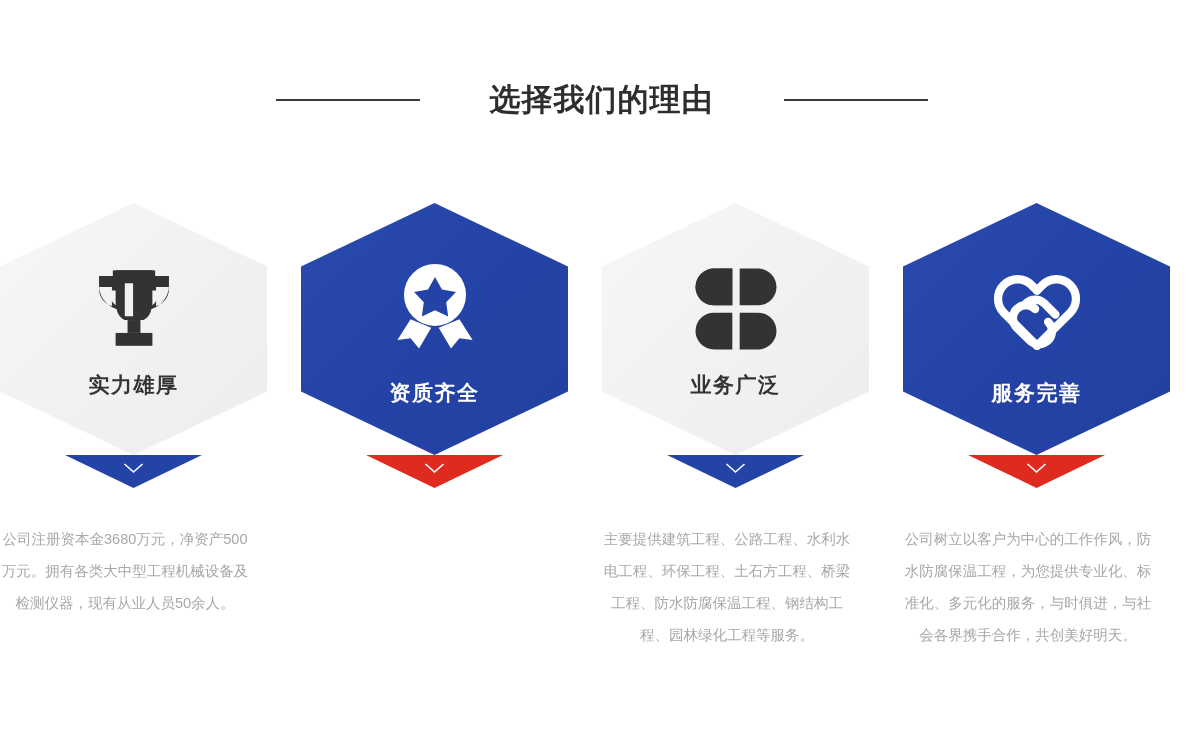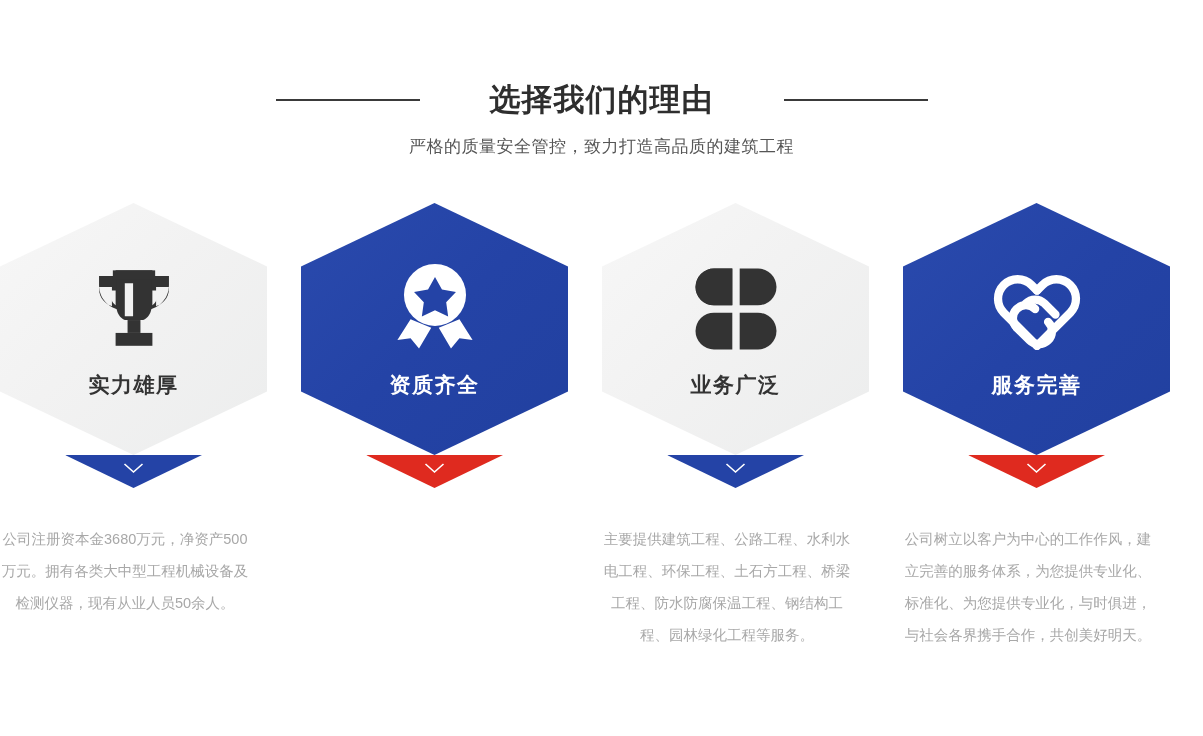--- a/index.html
+++ b/index.html
@@ -86,20 +86,21 @@
     clip-path: polygon(50% 0%, 100% 25.2%, 100% 74.8%, 50% 100%, 0% 74.8%, 0% 25.2%);
     display: flex;
     flex-direction: column;
     align-items: center;
   }
   .hex.light {
     background: linear-gradient(135deg, #f7f7f7 0%, #f2f2f2 45%, #eceded 100%);
   }
   .hex.blue {
     background: linear-gradient(135deg, #2a4aad 0%, #2443a6 50%, #21409f 100%);
+    gap: 8px;
   }
   .hex-icon {
     margin-top: 56px;
     width: 96px;
     height: 100px;
     display: flex;
     align-items: center;
     justify-content: center;
   }
   .hex-label {
@@ -142,21 +143,20 @@
 </style>
 </head>
 <body>
 
 <div class="section-header">
   <div class="title-row">
     <span class="title-rule left"></span>
     <h1 class="section-title">选择我们的理由</h1>
     <span class="title-rule right"></span>
   </div>
-  <div class="section-subtitle">严格的质量安全管控，致力打造高品质的建筑工程</div>
 </div>
 
 <div class="cards">
 
   <div class="card">
     <div class="hex-wrap">
       <div class="hex light">
         <div class="hex-icon">
           <svg width="92" height="92" viewBox="0 0 100 100" aria-hidden="true">
             <g fill="#333333">
@@ -247,16 +247,16 @@
           </svg>
         </div>
         <div class="hex-label">服务完善</div>
       </div>
       <div class="pointer red">
         <svg width="22" height="13" viewBox="0 0 22 13" aria-hidden="true">
           <polyline points="2,2 11,10 20,2" fill="none" stroke="#ffffff" stroke-width="1.6"></polyline>
         </svg>
       </div>
     </div>
-    <div class="desc">公司树立以客户为中心的工作作风，建立完善的服务体系，为您提供专业化、标准化、为您提供专业化，与时俱进，与社会各界携手合作，共创美好明天。</div>
+    <div class="desc">公司树立以客户为中心的工作作风，防水防腐保温工程，为您提供专业化、标准化、多元化的服务，与时俱进，与社会各界携手合作，共创美好明天。</div>
   </div>
 
 </div>
 
 </body></html>

